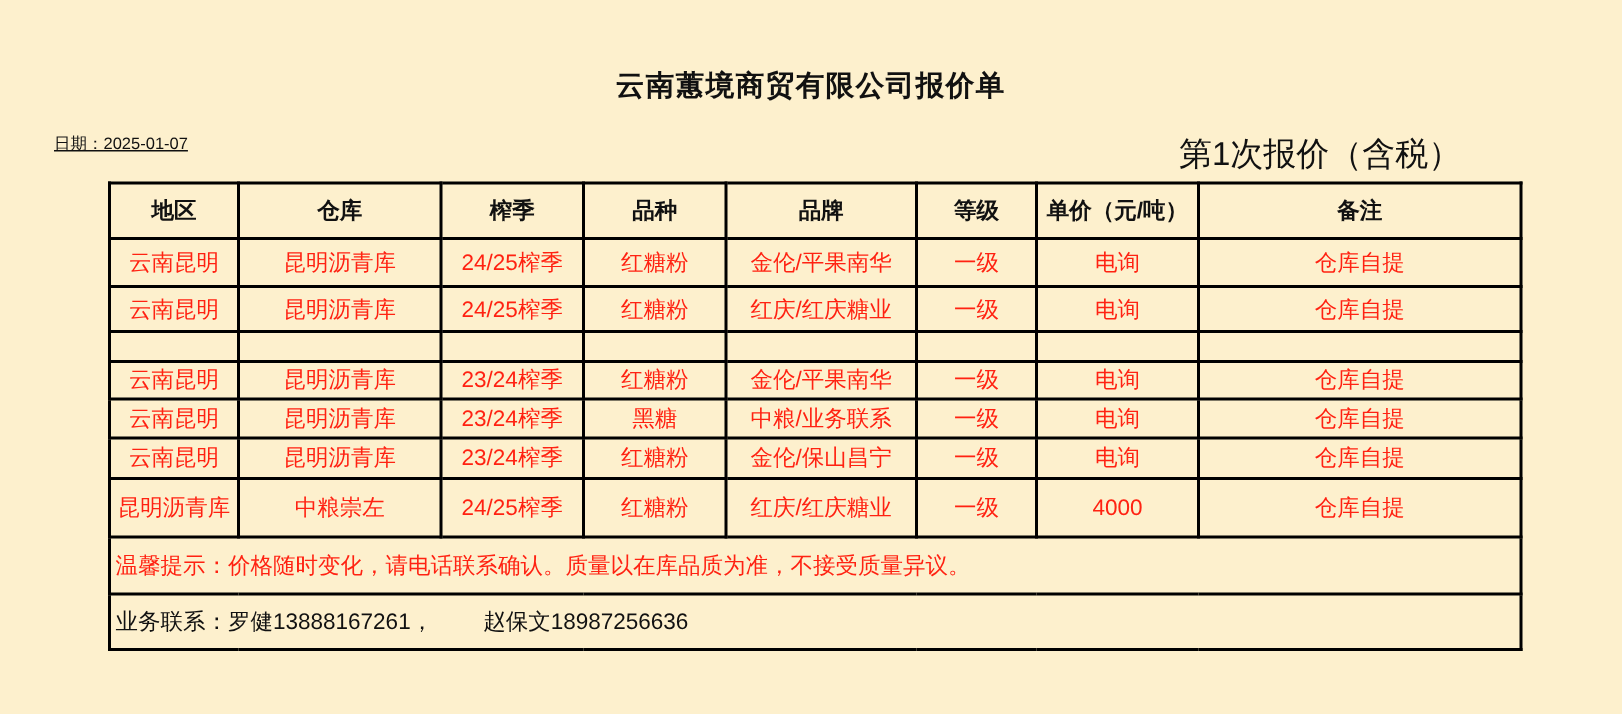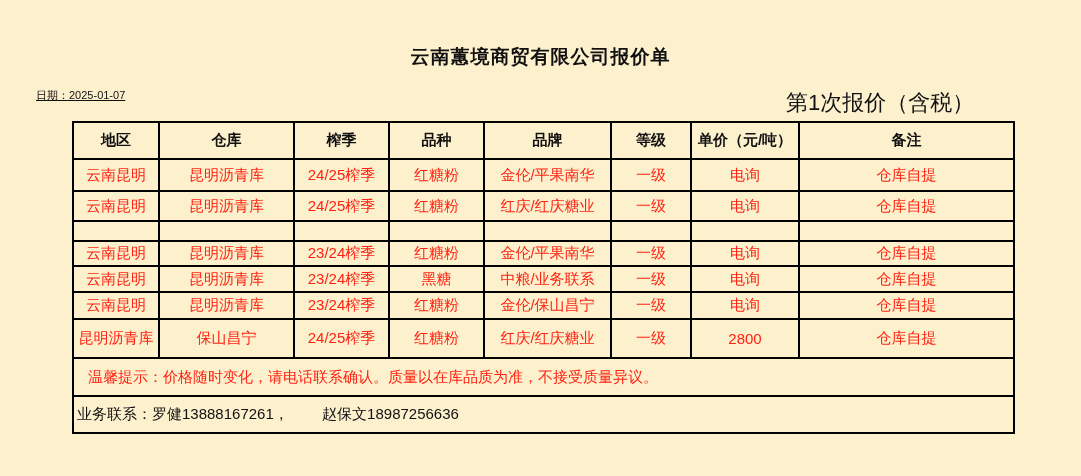--- a/index.html
+++ b/index.html
@@ -60,21 +60,21 @@
   tbody.rows tr:nth-child(2){height:30px;}
   tbody.rows tr:nth-child(3){height:20px;}
   tbody.rows tr:nth-child(4){height:25px;}
   tbody.rows tr:nth-child(5){height:26px;}
   tbody.rows tr:nth-child(6){height:27px;}
   tbody.rows tr:nth-child(7){height:39px;}
   tr.notice-row{height:38px;}
   tr.notice-row td{
     text-align:left;
     color:var(--red);
-    padding-left:14px;
+    padding-left:3px;
   }
   tr.contact-row{height:37px;}
   tr.contact-row td{
     text-align:left;
     color:var(--ink);
     padding-left:3px;
     white-space:pre;
   }
 </style>
 </head>
@@ -163,26 +163,26 @@
         <td>昆明沥青库</td>
         <td>23/24榨季</td>
         <td>红糖粉</td>
         <td>金伦/保山昌宁</td>
         <td>一级</td>
         <td>电询</td>
         <td>仓库自提</td>
       </tr>
       <tr>
         <td>昆明沥青库</td>
-        <td>保山昌宁</td>
+        <td>中粮崇左</td>
         <td>24/25榨季</td>
         <td>红糖粉</td>
         <td>红庆/红庆糖业</td>
         <td>一级</td>
-        <td>2800</td>
+        <td>4000</td>
         <td>仓库自提</td>
       </tr>
     </tbody>
   <tbody>
     <tr class="notice-row">
       <td colspan="8">温馨提示：价格随时变化，请电话联系确认。质量以在库品质为准，不接受质量异议。</td>
     </tr>
     <tr class="contact-row">
       <td colspan="8">业务联系：罗健13888167261，        赵保文18987256636</td>
     </tr>

